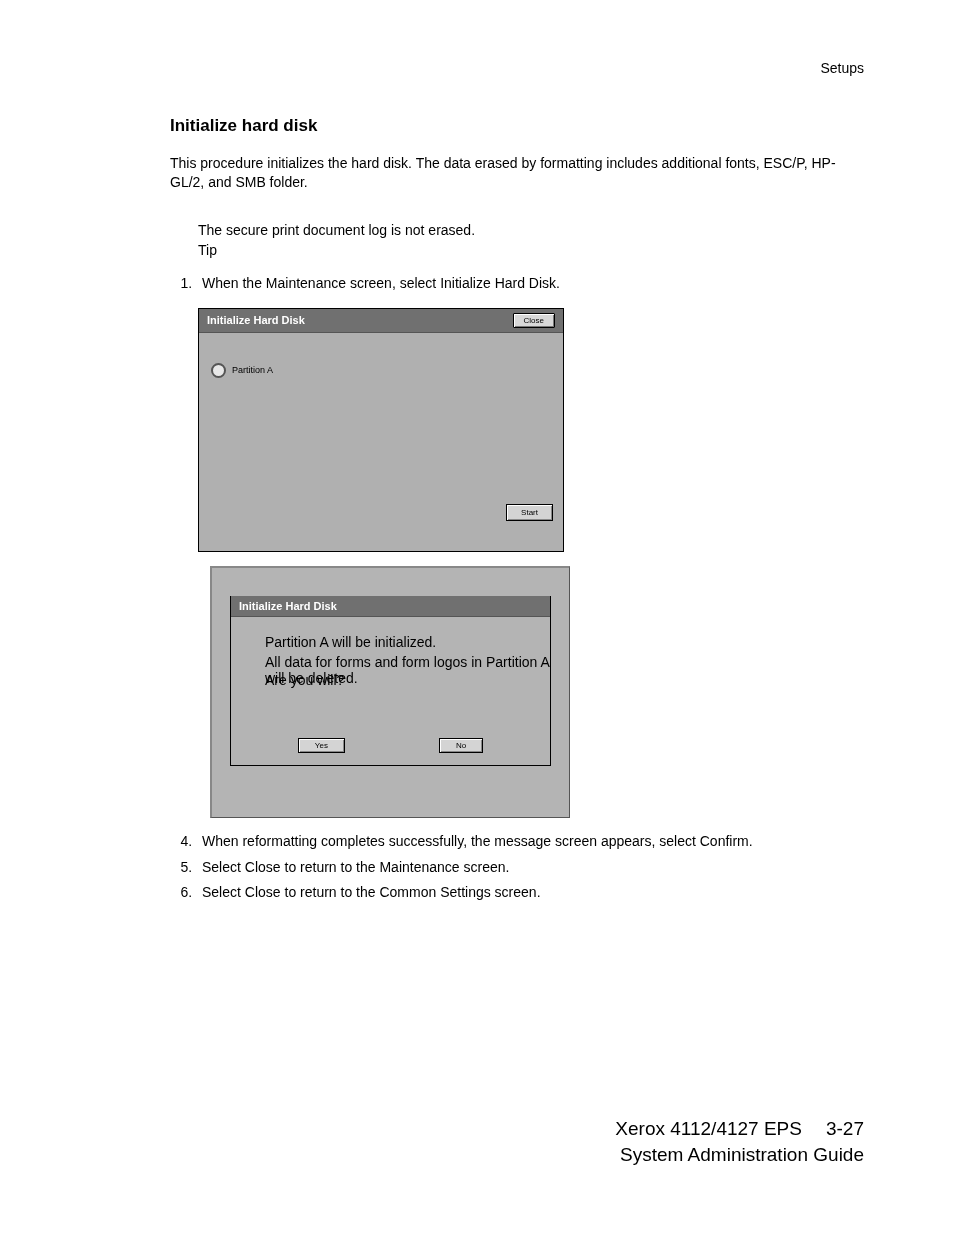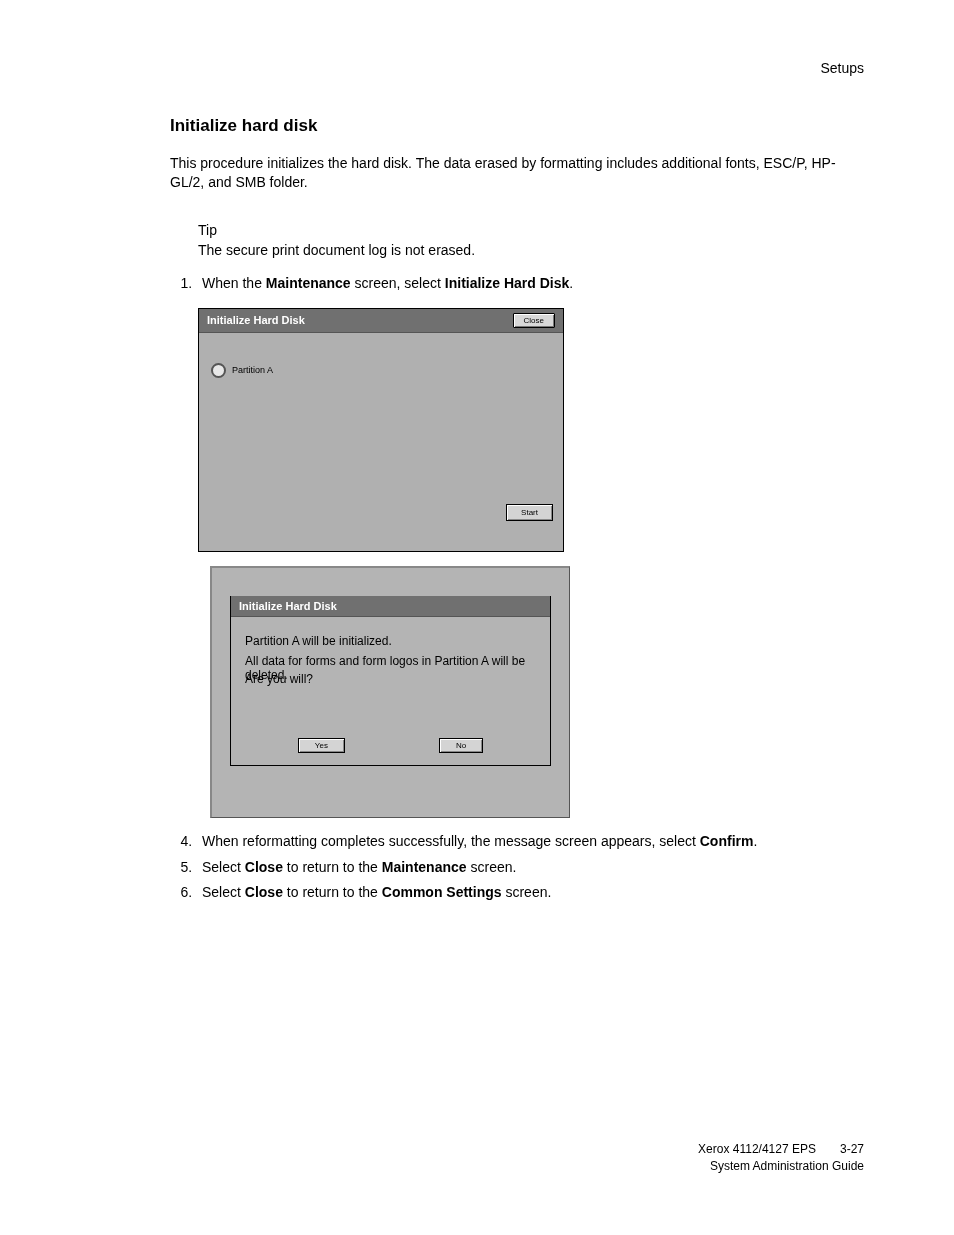--- a/index.html
+++ b/index.html
@@ -43,21 +43,21 @@
   }
   ol.steps {
     margin: 0 0 14px 0;
     padding-left: 26px;
   }
   ol.steps li {
     margin-bottom: 6px;
     line-height: 1.4;
     padding-left: 6px;
   }
-  .bold { font-weight: bold; }
+  .bold { font-weight: normal; }
   
   .dialog1-wrap {
     margin: 6px 0 14px 28px;
     width: 366px;
     height: 244px;
     border: 1px solid #000;
     box-sizing: border-box;
     background: #b0b0b0;
     position: relative;
   }
@@ -139,23 +139,23 @@
   }
   .dialog2-titlebar {
     background: #707070;
     color: #fff;
     font-weight: bold;
     font-size: 11px;
     padding: 4px 8px;
     border-bottom: 1px solid #555;
   }
   .dialog2-msg {
-    font-size: 12px;
-    position: absolute;
-    left: 14px;
+    font-size: 14px;
+    position: absolute;
+    left: 34px;
   }
   .dialog2-msg.line1 { top: 38px; }
   .dialog2-msg.line2 { top: 58px; }
   .dialog2-msg.line3 { top: 76px; }
   .dialog2-btns {
     position: absolute;
     bottom: 12px;
     left: 0;
     right: 0;
     display: flex;
@@ -164,41 +164,41 @@
   }
   .dialog2-btn {
     background: #d4d4d4;
     border: 1px solid #000;
     font-size: 8px;
     padding: 2px 16px;
     box-shadow: 1px 1px 0 #fff inset, -1px -1px 0 #888 inset;
   }
   .footer {
     position: absolute;
-    bottom: 60px;
+    bottom: 66px;
     right: 90px;
     text-align: right;
-    font-size: 12px;
+    font-size: 19px;
     line-height: 1.4;
   }
   .footer-line1 span.pn { margin-left: 24px; }
 </style>
 </head>
 <body>
 
 <div class="page">
   <div class="header-right">Setups</div>
 
   <div class="section-title">Initialize hard disk</div>
 
   <div class="body-text">This procedure initializes the hard disk.  The data erased by formatting includes additional fonts, ESC/P, HP-GL/2, and SMB folder.</div>
 
   <div class="tip-block">
+    <div>The secure print document log is not erased.</div>
     <div>Tip</div>
-    <div>The secure print document log is not erased.</div>
   </div>
 
   <ol class="steps" start="1">
     <li>
       <span>When the </span><span class="bold">Maintenance</span><span> screen, select </span><span class="bold">Initialize Hard Disk</span><span>.</span>
     </li>
   </ol>
 
   <div class="dialog1-wrap">
     <div class="dialog1-titlebar">

